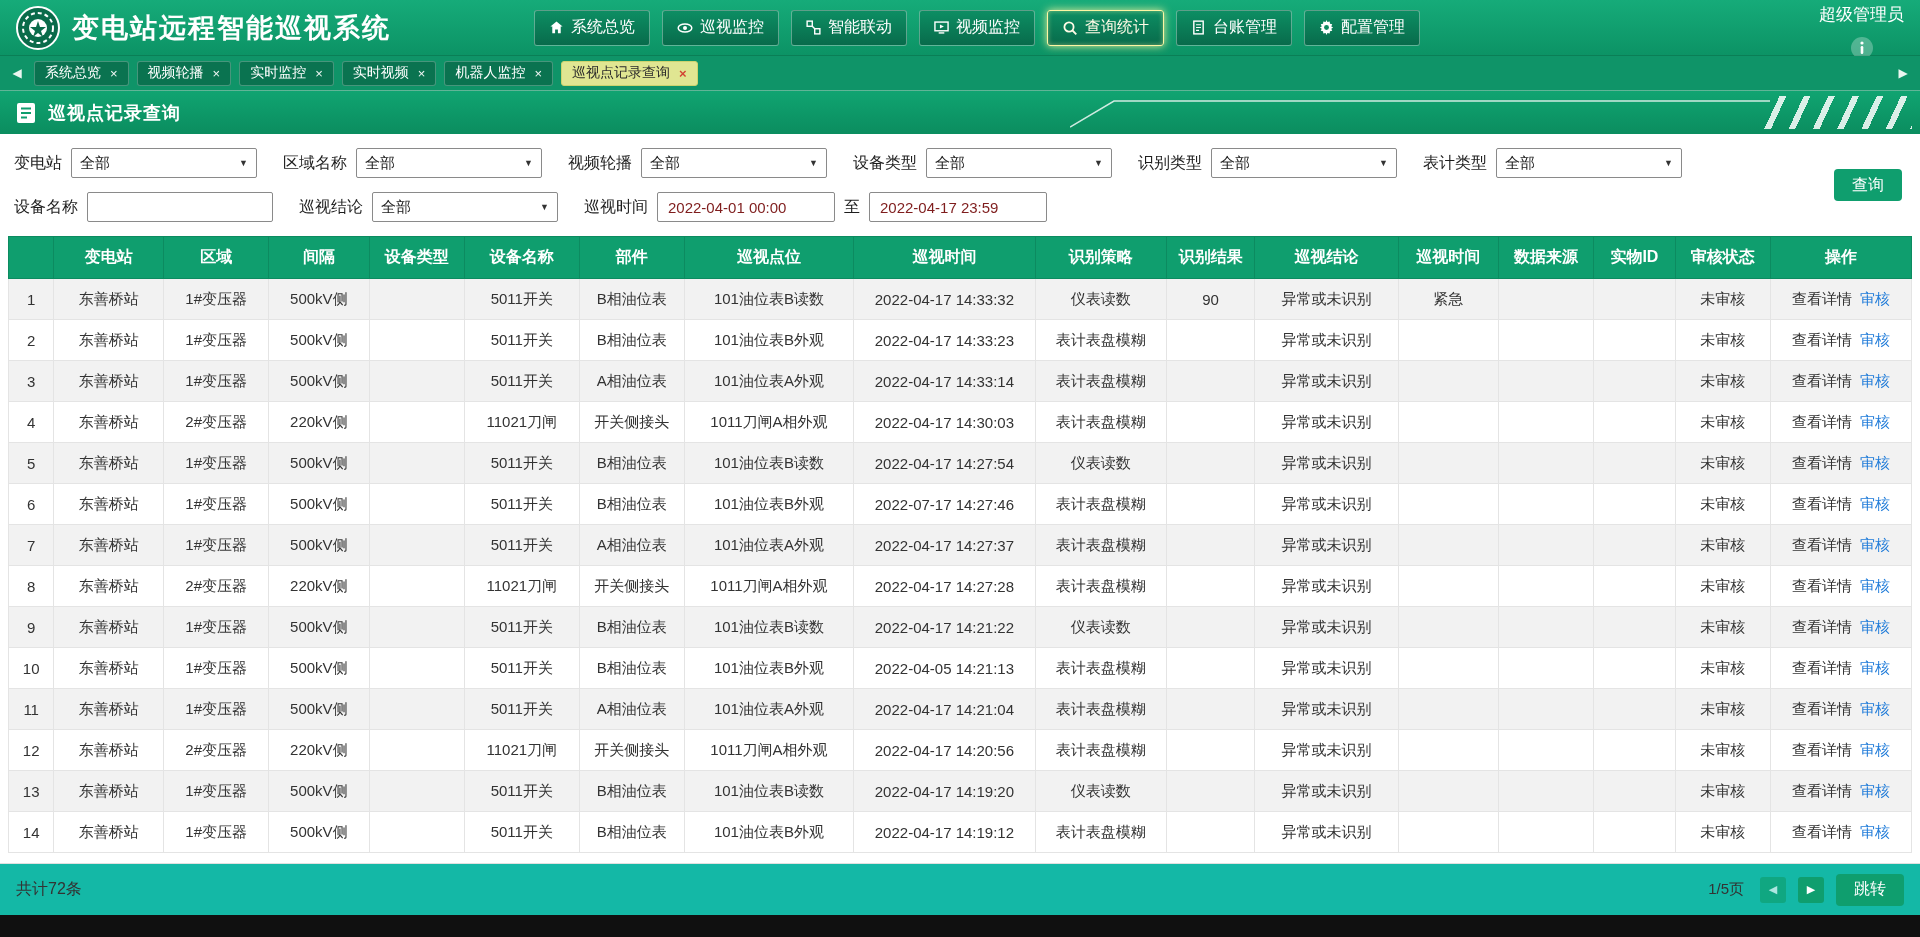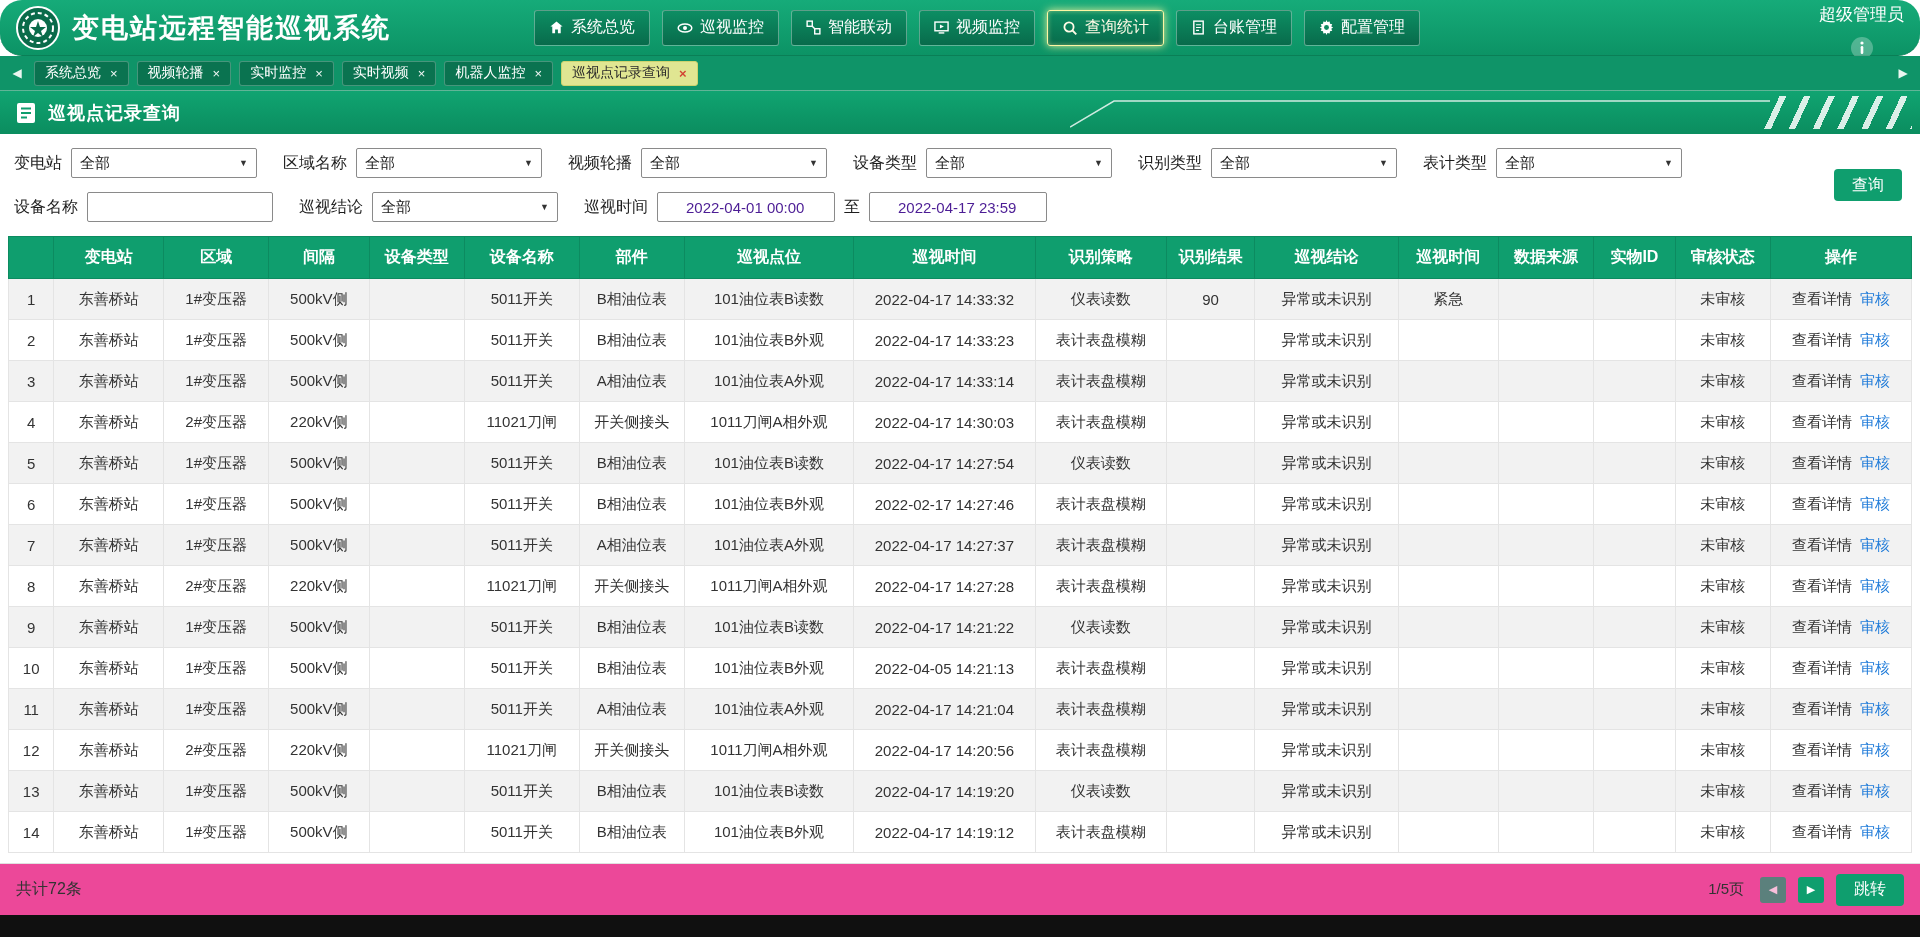--- a/index.html
+++ b/index.html
@@ -10,21 +10,21 @@
   }
   *{box-sizing:border-box;margin:0;padding:0;}
   body{
     width:1920px;height:937px;overflow:hidden;background:#fff;
     font-family:"Liberation Sans","DejaVu Sans",sans-serif;
   }
   .app{display:flex;flex-direction:column;width:1920px;height:937px;}
 
   
   .topbar{height:56px;background:linear-gradient(180deg,#16ab79,#0c9365);
-    display:flex;align-items:center;padding:16px 16px;gap:18px;border-bottom:1px solid #0a7f56;border-radius:22px;}
+    display:flex;align-items:center;padding:16px 16px;gap:18px;border-bottom:1px solid #0a7f56;}
   .brand{display:flex;align-items:center;gap:12px;min-width:500px;}
   .app-title{color:#fff;font-size:27px;font-weight:bold;letter-spacing:2px;}
   .logo{width:44px;height:44px;display:flex;align-items:center;justify-content:center;}
   .main-nav{display:flex;gap:12px;flex:1;align-items:center;}
   .nav-btn{height:36px;display:flex;align-items:center;gap:7px;padding:0 14px;
     background:linear-gradient(180deg,#0d8e63,#086b4b);
     border:1px solid rgba(255,255,255,.35);border-radius:3px;color:#fff;
     font-size:16px;cursor:pointer;white-space:nowrap;}
   .nav-btn .nav-ico{display:flex;align-items:center;}
   .nav-btn.active{border-color:#fdf6a3;color:#fffbe6;
@@ -56,38 +56,38 @@
   .filters{background:#fff;padding:14px 14px;position:relative;}
   .filter-row{display:flex;align-items:center;gap:26px;height:30px;}
   .filter-row + .filter-row{margin-top:14px;}
   .fgroup{display:flex;align-items:center;gap:9px;}
   .flabel{font-size:16px;color:#1d1d1d;white-space:nowrap;}
   .select{width:186px;height:30px;border:1px solid #8a8a8a;border-radius:2px;background:#fff;
     display:flex;align-items:center;justify-content:space-between;padding:0 8px;font-size:15px;color:#222;cursor:pointer;}
   .sel-arrow{font-size:9px;color:#333;}
   .text-input{width:186px;height:30px;border:1px solid #8a8a8a;border-radius:2px;padding:0 8px;font-size:15px;color:#222;}
   .datebox{width:178px;height:30px;border:1px solid #8a8a8a;border-radius:2px;display:flex;
-    align-items:center;padding:0 28px;font-size:15px;color:#4c1d95;cursor:text;background:#fff;}
+    align-items:center;padding:0 10px;font-size:15px;color:#7f1d1d;cursor:text;background:#fff;}
   .query-btn{position:absolute;right:18px;top:calc(50% - 16px);width:68px;height:32px;
     background:var(--green);color:#fff;border:none;border-radius:4px;font-size:16px;cursor:pointer;margin-left:28px;}
 
   
   .table-wrap{flex:1;padding:0 8px;overflow:hidden;background:#fff;}
   table.records{width:100%;border-collapse:collapse;table-layout:fixed;}
   table.records th{background:var(--green);color:#fff;font-size:16px;font-weight:bold;
     border:1px solid #0c8b60;height:42px;padding:0 4px;white-space:nowrap;overflow:hidden;}
   table.records td{font-size:15px;color:#333;text-align:center;border:1px solid #e4e4e4;
     height:41px;padding:0 4px;white-space:nowrap;overflow:hidden;text-overflow:ellipsis;}
   table.records tbody tr:nth-child(odd){background:#f2f2f2;}
   table.records tbody tr:nth-child(even){background:#fff;}
   .act-detail{color:#333;cursor:pointer;margin-right:8px;}
   .act-audit{color:var(--blue);cursor:pointer;}
 
   
-  .footbar{height:52px;background:#ec4899;border-top:1px solid #e0e0e0;display:flex;
+  .footbar{height:52px;background:#14b8a6;border-top:1px solid #e0e0e0;display:flex;
     align-items:center;padding:0 16px;}
   .total{font-size:16px;color:#333;}
   .foot-right{margin-left:auto;display:flex;align-items:center;gap:12px;}
   .foot-btn{height:32px;padding:0 18px;background:var(--green);color:#fff;border:none;
     border-radius:4px;font-size:16px;cursor:pointer;white-space:nowrap;}
   .page-ind{font-size:15px;color:#333;margin:0 4px;}
   .pg-btn{width:26px;height:26px;background:var(--green);color:#fff;border:none;border-radius:3px;
     font-size:11px;cursor:pointer;display:flex;align-items:center;justify-content:center;}
   .pg-btn.prev{opacity:.65;}
   .bottom-strip{height:22px;background:#101010;}
@@ -453,21 +453,21 @@
           </tr>
           <tr>
             <td>6</td>
             <td>东善桥站</td>
             <td>1#变压器</td>
             <td>500kV侧</td>
             <td></td>
             <td>5011开关</td>
             <td>B相油位表</td>
             <td>101油位表B外观</td>
-            <td>2022-02-17 14:27:46</td>
+            <td>2022-07-17 14:27:46</td>
             <td>表计表盘模糊</td>
             <td></td>
             <td>异常或未识别</td>
             <td></td>
             <td></td>
             <td></td>
             <td>未审核</td>
             <td><span class="act-detail">查看详情</span><span class="act-audit">审核</span></td>
           </tr>
           <tr>

